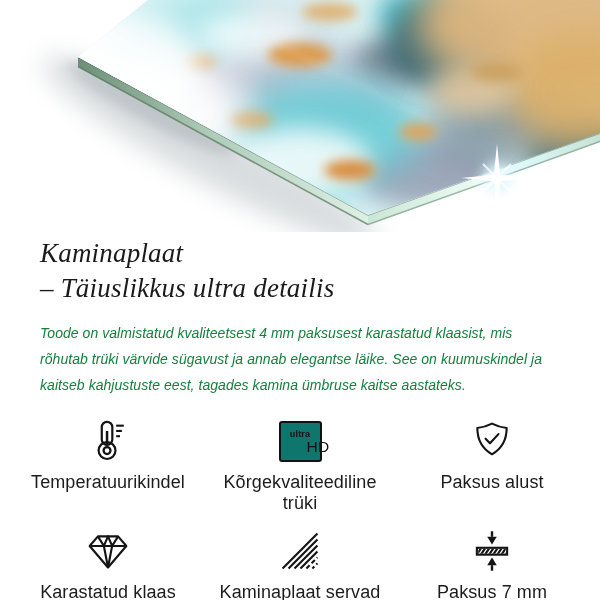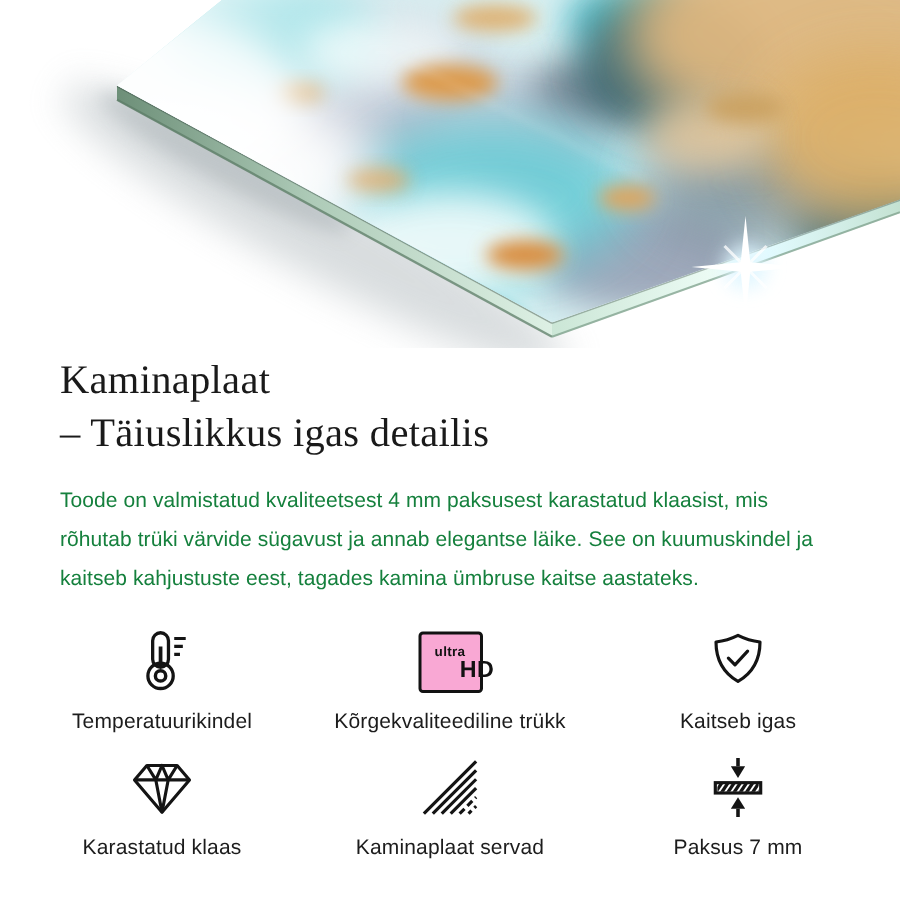--- a/index.html
+++ b/index.html
@@ -4,47 +4,47 @@
 <style>
   html,body{margin:0;padding:0;background:#ffffff;}
   .page{
     position:relative;width:600px;height:600px;background:#fff;overflow:hidden;
     font-family:"Liberation Sans","DejaVu Sans",sans-serif;color:#2e2e2e;
   }
   
   .hero{position:relative;width:600px;height:232px;}
   .hero svg{position:absolute;left:0;top:0;display:block;}
   
-  .content{padding:0 40px;}
+  .content{padding:0 40px;font-style:italic;}
   h1{
     margin:4px 0 0 0;
     font-family:"Liberation Serif","DejaVu Serif",serif;
     font-weight:400;font-size:27px;line-height:35px;color:#1a1a1a;
     letter-spacing:.2px;
   }
   .intro{
     margin:14px 0 0 0;max-width:537px;
     font-size:14px;line-height:26px;color:#15803d;letter-spacing:.05px;
   }
   
   .features{
     margin:20px 12px 0 12px;
     display:grid;grid-template-columns:repeat(3,1fr);row-gap:14px;
   }
   .feature{display:flex;flex-direction:column;align-items:center;text-align:center;}
   .feature .ficon{height:46px;display:flex;align-items:center;justify-content:center;}
-  .feature .flabel{margin-top:8px;font-size:14px;color:#1c1c1c;letter-spacing:.1px;}
+  .feature .flabel{margin-top:8px;font-size:18px;color:#1c1c1c;letter-spacing:.1px;}
   
   .hd-box{
     box-sizing:border-box;width:43px;height:41px;border:2.6px solid #121212;border-radius:3px;
     display:flex;flex-direction:column;align-items:center;justify-content:center;
-    color:#121212;background:#f9a8d4;
+    color:#121212;background:#0f766e;
   }
   .hd-box .ultra{font-size:9px;font-weight:700;line-height:10px;letter-spacing:.2px;}
-  .hd-box .hd{font-size:15.5px;font-weight:700;line-height:15px;letter-spacing:.3px;margin-left:36px;}
+  .hd-box .hd{font-size:15.5px;font-weight:400;line-height:15px;letter-spacing:.3px;margin-left:36px;}
   svg.icon{stroke:#141414;fill:none;stroke-width:2.3;}
 </style>
 </head>
 <body>
 
 <div class="page">
 
   <div class="hero">
     <svg width="600" height="232" viewBox="0 0 600 232">
       <defs>
@@ -143,21 +143,21 @@
         <polygon points="497,144 500.5,178 497,213 493.5,178" fill="#ffffff"></polygon>
         <polygon points="461,178 497,181.5 534,178 497,174.5" fill="#ffffff"></polygon>
         <circle cx="497" cy="178" r="3" fill="#ffffff"></circle>
       </g>
     </svg>
   </div>
 
   <div class="content">
     <h1>
       <span>Kaminaplaat</span><br>
-      <span>– Täiuslikkus igas detailis</span>
+      <span>– Täiuslikkus ultra detailis</span>
     </h1>
     <p class="intro">Toode on valmistatud kvaliteetsest 4 mm paksusest karastatud klaasist, mis rõhutab trüki värvide sügavust ja annab elegantse läike. See on kuumuskindel ja kaitseb kahjustuste eest, tagades kamina ümbruse kaitse aastateks.</p>
   </div>
 
   <div class="features">
 
     <div class="feature">
       <div class="ficon">
         <svg class="icon" width="46" height="46" viewBox="0 0 48 48">
           <rect x="17.5" y="4" width="11" height="24" rx="5.5"></rect>
@@ -172,31 +172,31 @@
       <div class="flabel">Temperatuurikindel</div>
     </div>
 
     <div class="feature">
       <div class="ficon">
         <div class="hd-box">
           <span class="ultra">ultra</span>
           <span class="hd">HD</span>
         </div>
       </div>
-      <div class="flabel">Kõrgekvaliteediline trükk</div>
+      <div class="flabel">Kõrgekvaliteediline trüki</div>
     </div>
 
     <div class="feature">
       <div class="ficon">
         <svg class="icon" width="44" height="44" viewBox="0 0 48 48" stroke-linecap="round" stroke-linejoin="round">
           <path d="M24,5 C29.5,7.8 34.5,9.2 40,9.8 C40,21.5 35.5,31.8 24,38.5 C12.5,31.8 8,21.5 8,9.8 C13.5,9.2 18.5,7.8 24,5 Z"></path>
           <polyline points="17,21.5 21.8,26.5 31,16.5"></polyline>
         </svg>
       </div>
-      <div class="flabel">Kaitseb igas</div>
+      <div class="flabel">Paksus alust</div>
     </div>
 
     <div class="feature">
       <div class="ficon">
         <svg class="icon" width="44" height="44" viewBox="0 0 48 48" stroke-width="2.2" stroke-linejoin="round">
           <path d="M13,8 L35,8 L44,18.5 L24,42 L4,18.5 Z"></path>
           <line x1="4" y1="18.5" x2="44" y2="18.5"></line>
           <path d="M13,8 L19.5,18.5 L24,8 L28.5,18.5 L35,8"></path>
           <path d="M19.5,18.5 L24,42 M28.5,18.5 L24,42"></path>
         </svg>

